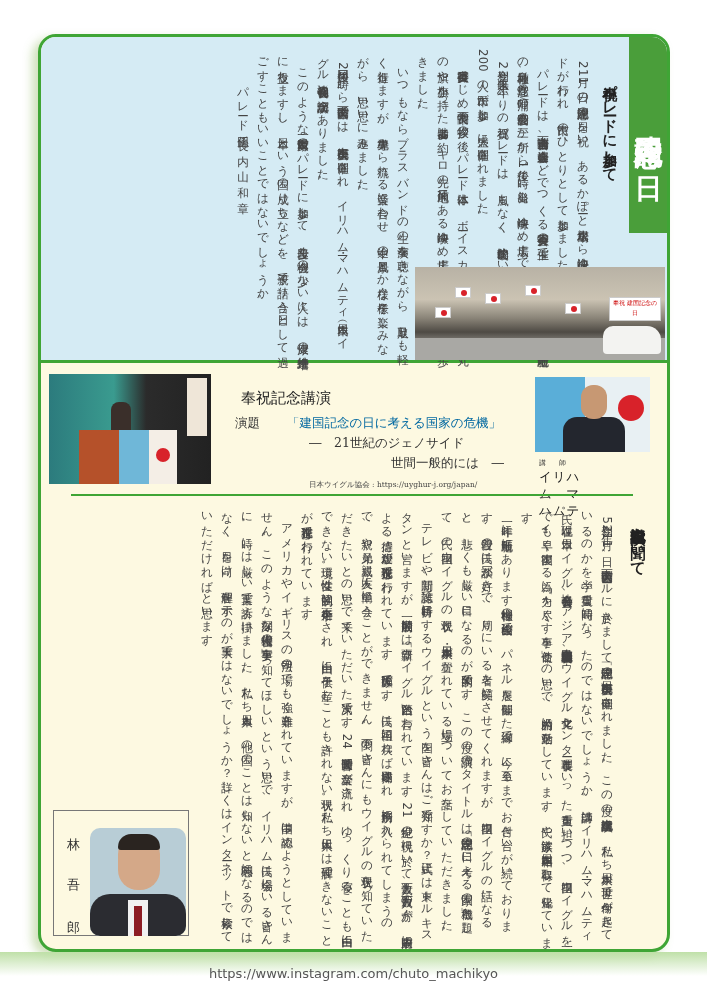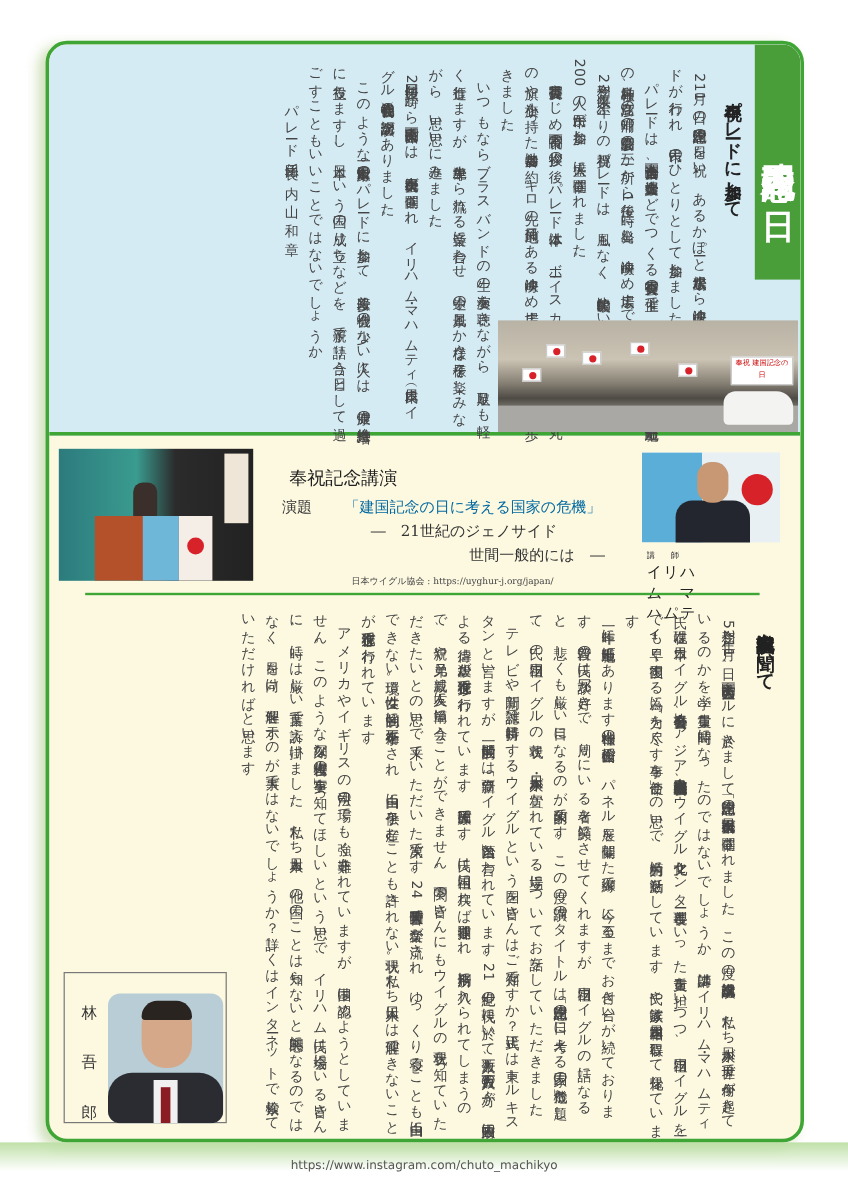--- a/index.html
+++ b/index.html
@@ -62,21 +62,21 @@
   .photo-podium .jflag { position: absolute; left: 100px; top: 56px; width: 28px; height: 54px; background: #f4eee6; }
   .photo-podium .jflag::after { content: ""; position: absolute; left: 7px; top: 18px; width: 14px; height: 14px; border-radius: 50%; background: #d8222a; }
   .photo-podium .person { position: absolute; left: 62px; top: 28px; width: 20px; height: 30px; background: #3a2f2a; border-radius: 8px 8px 2px 2px; }
   .photo-podium .scroll { position: absolute; left: 138px; top: 4px; width: 20px; height: 58px; background: #efe6d8; }
 
   .lecture-title { position: absolute; left: 200px; top: 23px; font-size: 15px; color: #222; }
   .lecture-theme-label { position: absolute; left: 194px; top: 49px; font-family: Liberation Serif, serif; font-size: 12.5px; color: #333; }
   .lecture-theme { position: absolute; left: 246px; top: 49px; font-family: "DejaVu Serif", serif; font-size: 12.5px; color: #0369a1; }
   .lecture-sub1 { position: absolute; left: 268px; top: 69px; font-family: "DejaVu Serif", serif; font-size: 12.5px; color: #333; }
   .lecture-sub2 { position: absolute; left: 350px; top: 89px; font-family: "DejaVu Serif", serif; font-size: 12.5px; color: #333; }
-  .lecture-url { position: absolute; left: 252px; top: 114px; font-family: "DejaVu Serif", serif; font-size: 7.5px; color: #444; }
+  .lecture-url { position: absolute; left: 268px; top: 114px; font-family: "DejaVu Serif", serif; font-size: 7.5px; color: #444; }
 
   .photo-speaker {
     position: absolute; left: 494px; top: 11px; width: 115px; height: 75px;
     background: #e8f0f3; overflow: hidden;
   }
   .photo-speaker .uflag { position: absolute; left: 0; top: 0; width: 50px; height: 75px; background: #5aaed8; }
   .photo-speaker .jdot { position: absolute; right: 6px; top: 18px; width: 26px; height: 26px; border-radius: 50%; background: #d8222a; }
   .photo-speaker .body { position: absolute; left: 28px; top: 40px; width: 62px; height: 40px; background: #23262e; border-radius: 14px 14px 0 0; }
   .photo-speaker .head { position: absolute; left: 46px; top: 8px; width: 26px; height: 34px; background: #c79873; border-radius: 12px; }
   .speaker-role { position: absolute; left: 498px; top: 92px; font-family: "DejaVu Serif", serif; font-size: 7px; color: #333; letter-spacing: 3px; }
@@ -107,21 +107,21 @@
     background: #b8cdd6; border-radius: 10px; overflow: hidden;
   }
   .author-photo .suit { position: absolute; left: 0; bottom: 0; width: 96px; height: 42px; background: #2b2c31; border-radius: 20px 20px 0 0; }
   .author-photo .shirt { position: absolute; left: 38px; bottom: 0; width: 20px; height: 36px; background: #f1f1f1; }
   .author-photo .tie { position: absolute; left: 44px; bottom: 0; width: 8px; height: 30px; background: #8c1c24; }
   .author-photo .head { position: absolute; left: 28px; top: 8px; width: 42px; height: 54px; background: #d4a888; border-radius: 18px 18px 20px 20px; }
   .author-photo .hair { position: absolute; left: 28px; top: 6px; width: 42px; height: 16px; background: #2a2420; border-radius: 18px 18px 4px 4px; }
 
   
   .footer-shade { position: absolute; left: 0; top: 952px; width: 707px; height: 24px; background: linear-gradient(180deg, #bfe0a8 0%, rgba(255,255,255,0) 100%); }
-  .footer-url { position: absolute; left: 0; top: 966px; width: 707px; text-align: center; font-size: 10px; color: #555; }
+  .footer-url { position: absolute; left: 0; top: 966px; width: 707px; text-align: center; font-size: 13px; color: #555; }
 </style>
 </head>
 <body>
 
 <div class="frame">
 
   <section class="top">
     <div class="title-banner">建国記念の日</div>
     <h2 class="top-subtitle">奉祝パレードに参加して</h2>
     <div class="top-text">

